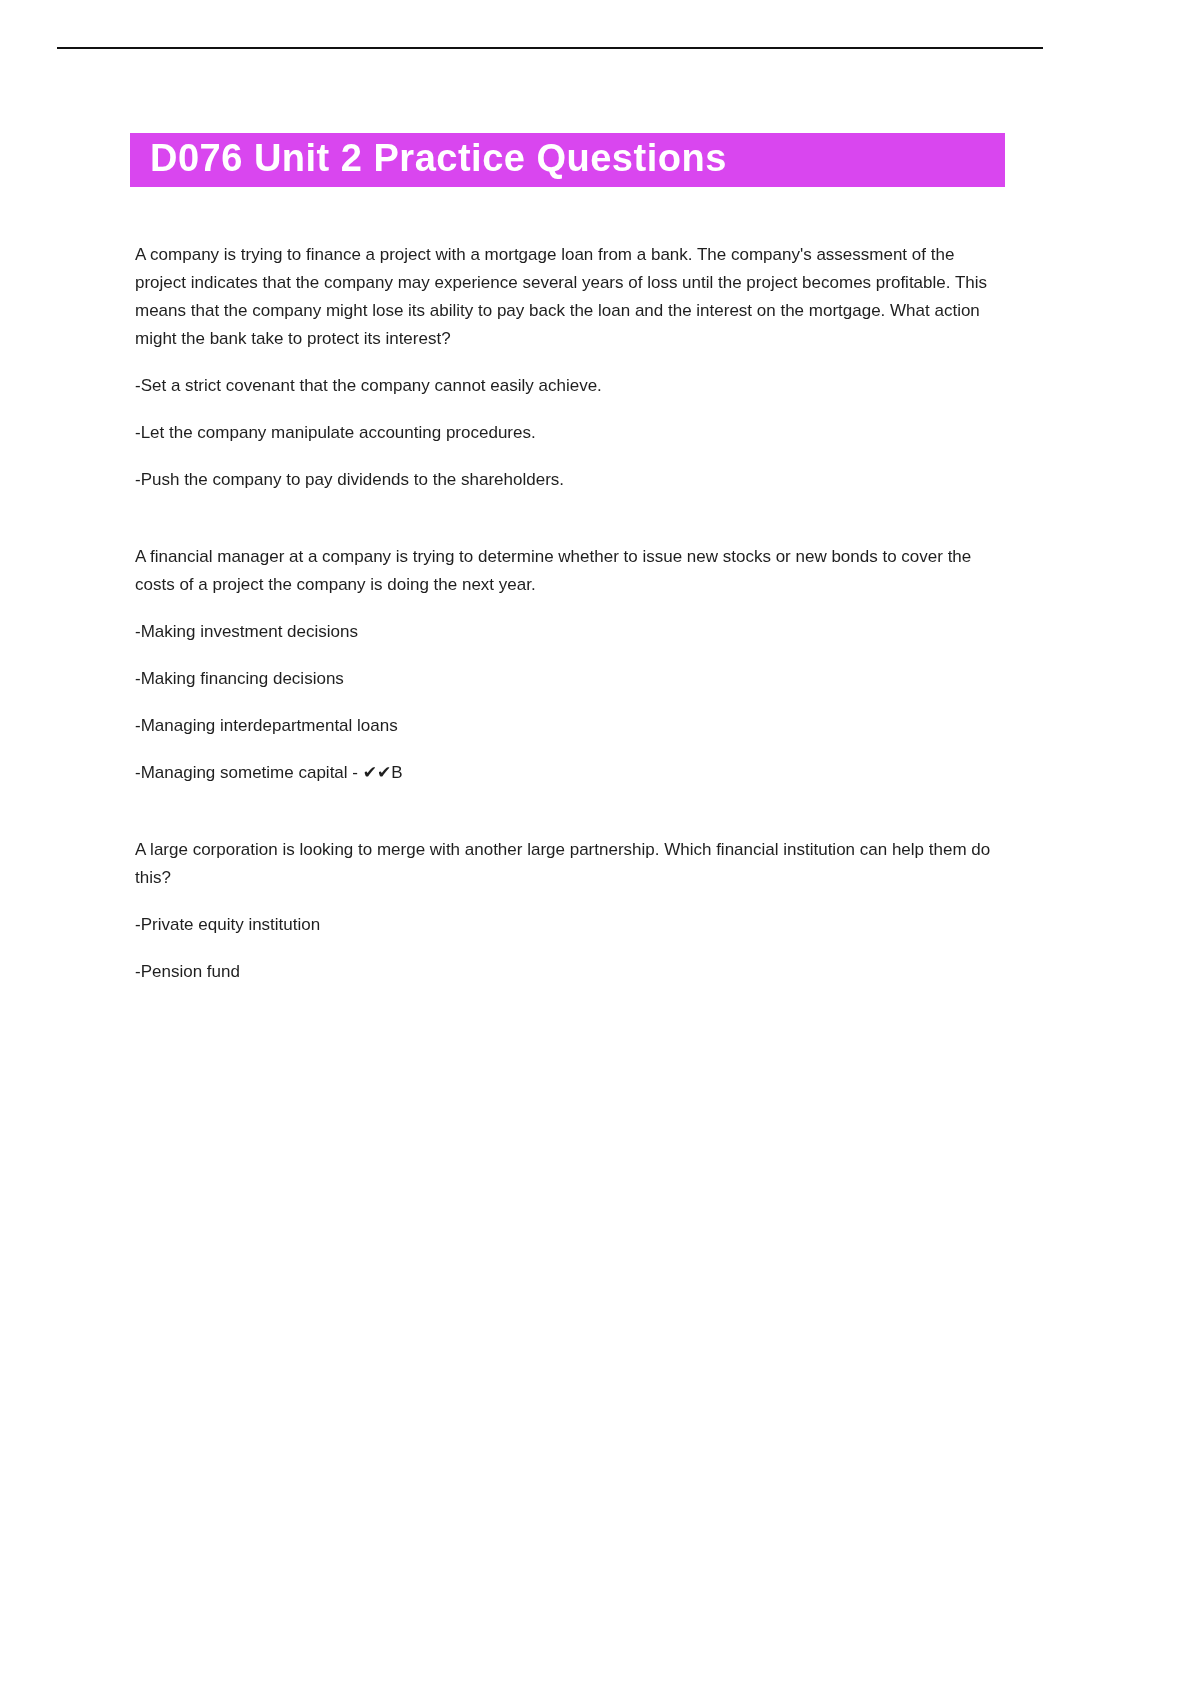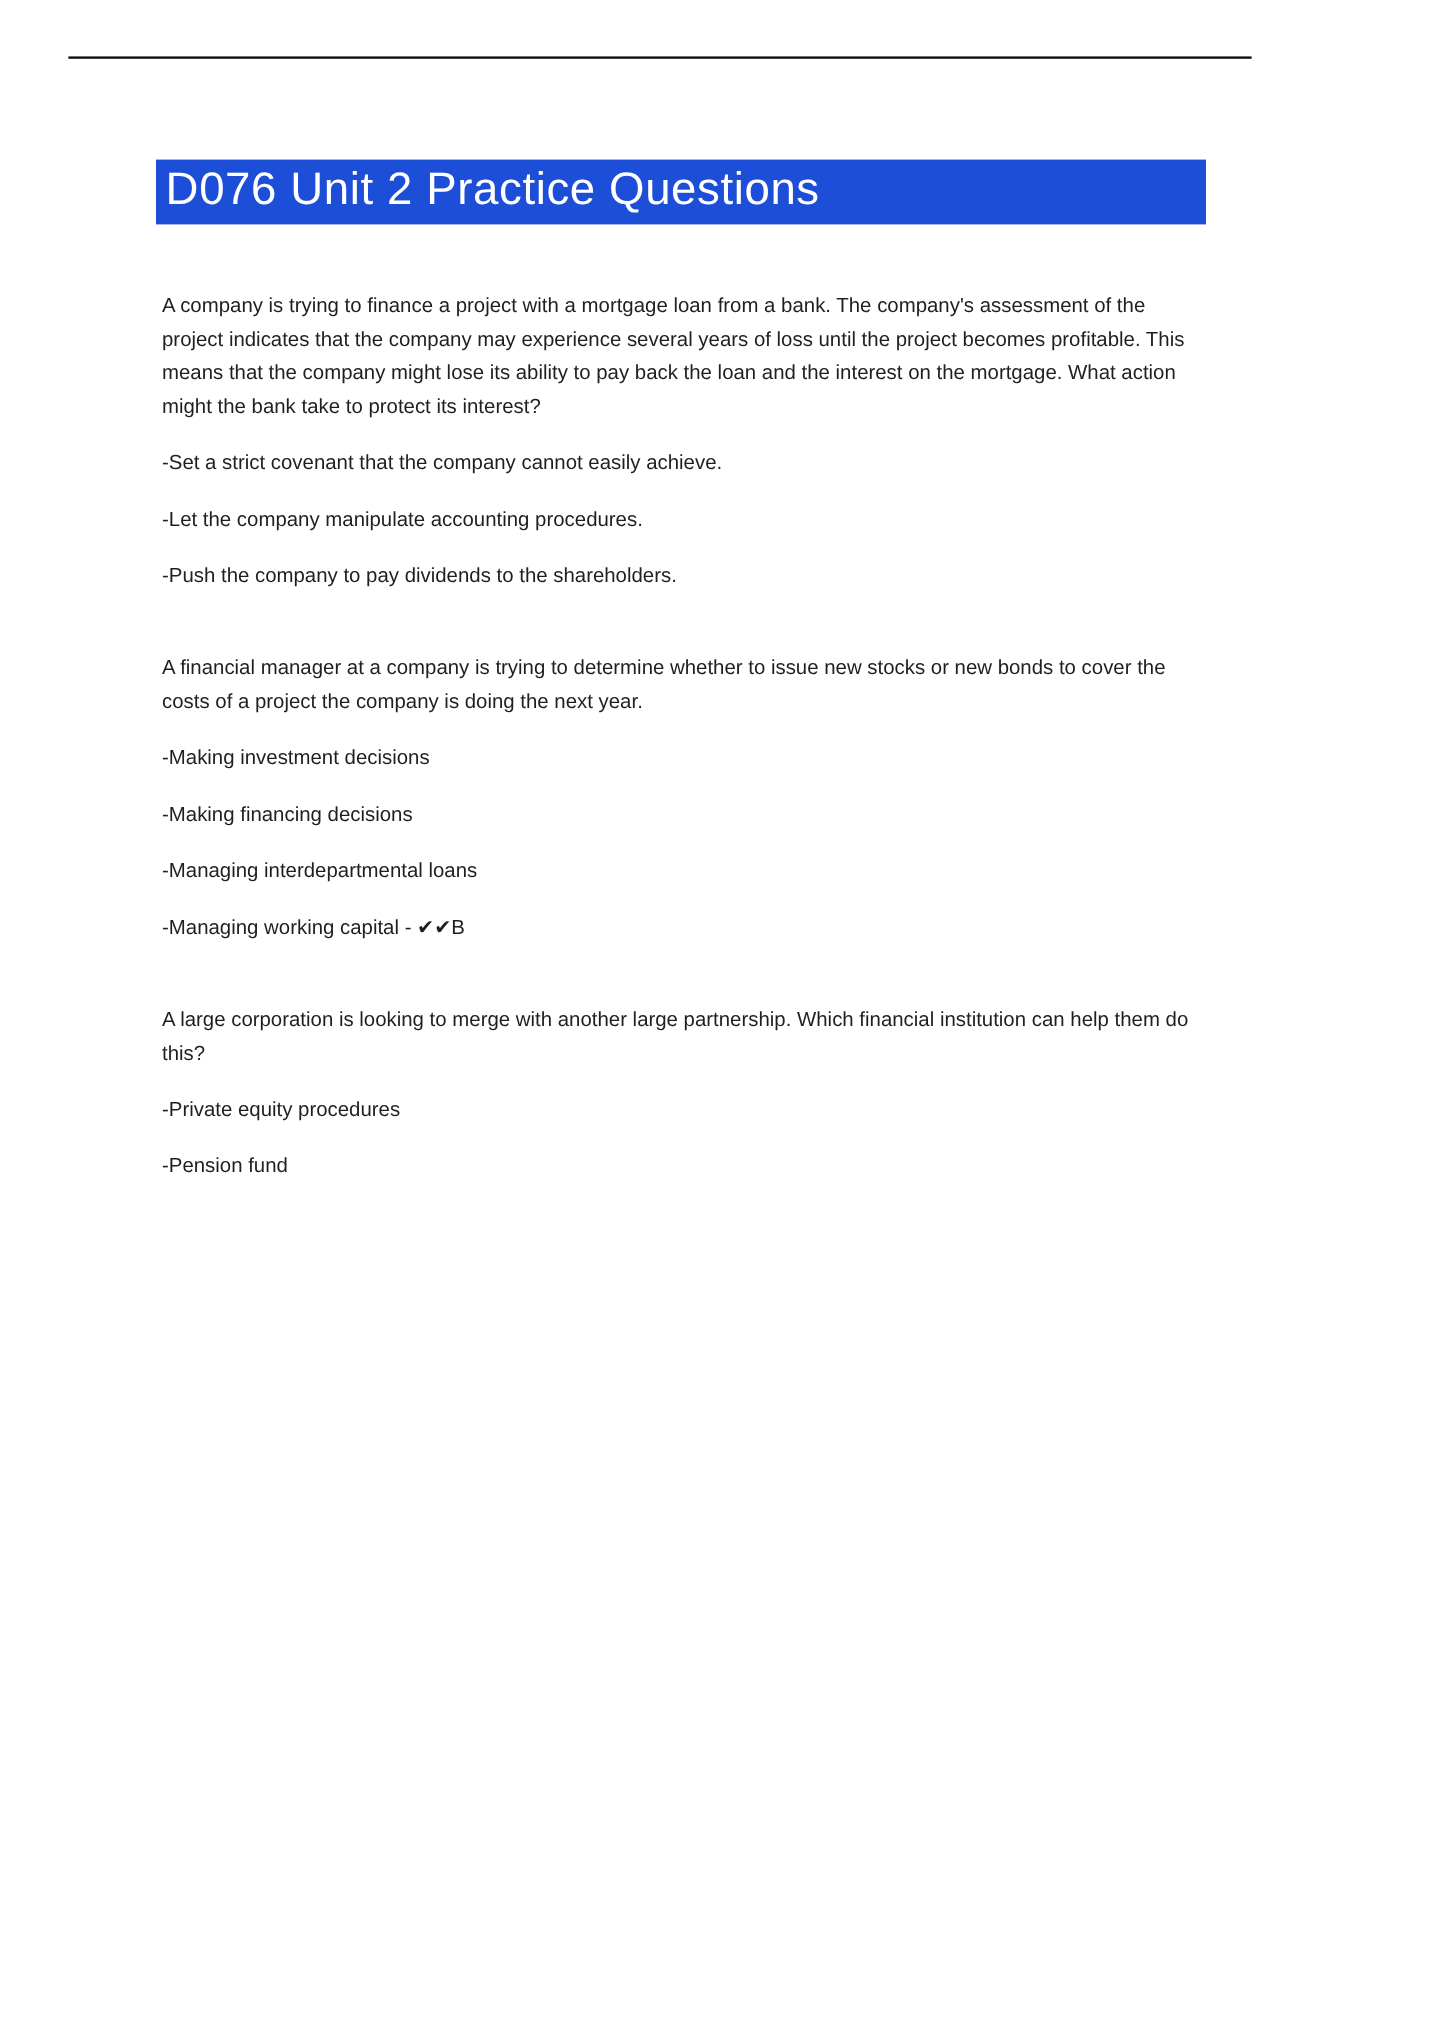--- a/index.html
+++ b/index.html
@@ -26,26 +26,26 @@
   }
   .content {
     position: absolute;
     left: 135px;
     top: 133px;
     width: 875px;
   }
   .title-bar {
     display: inline-block;
     min-width: 875px;
-    background: #1d4ed8;
+    background: #d946ef;
     color: #ffffff;
     font-size: 38px;
-    font-weight: normal;
+    font-weight: bold;
     line-height: 1.0;
-    padding: 6px 14px 10px 8px;
+    padding: 6px 14px 10px 20px;
     margin-left: -5px;
     margin-bottom: 54px;
     letter-spacing: 0.5px;
   }
   .para {
     font-size: 17px;
     line-height: 28px;
     margin: 0 0 19px 0;
     white-space: pre-wrap;
   }
@@ -79,26 +79,26 @@
       <p class="option">-Let the company manipulate accounting procedures.</p>
       <p class="option">-Push the company to pay dividends to the shareholders.</p>
     </div>
 
     
     <div class="question-block">
       <p class="para">A financial manager at a company is trying to determine whether to issue new stocks or new bonds to cover the costs of a project the company is doing the next year.</p>
       <p class="option">-Making investment decisions</p>
       <p class="option">-Making financing decisions</p>
       <p class="option">-Managing interdepartmental loans</p>
-      <p class="option">-Managing working capital - ✔✔B</p>
+      <p class="option">-Managing sometime capital - ✔✔B</p>
     </div>
 
     
     <div class="question-block">
       <p class="para">A large corporation is looking to merge with another large partnership. Which financial institution can help them do this?</p>
-      <p class="option">-Private equity procedures</p>
+      <p class="option">-Private equity institution</p>
       <p class="option">-Pension fund</p>
     </div>
 
     
 
   </div>
 </div>
 
 </body></html>

